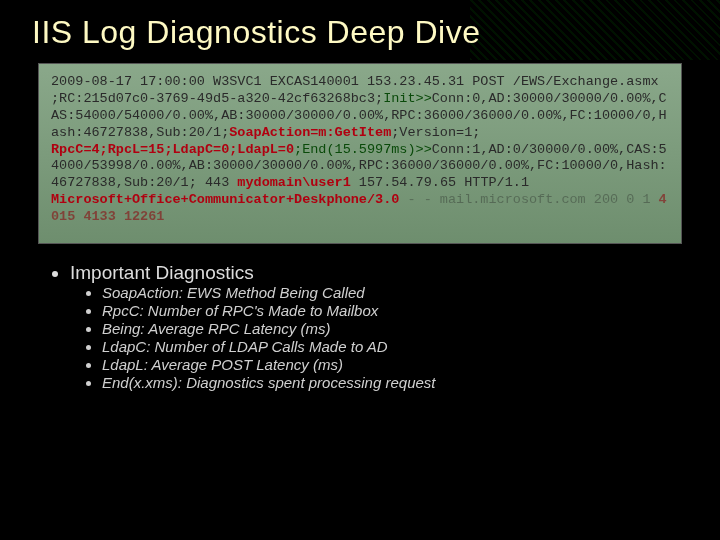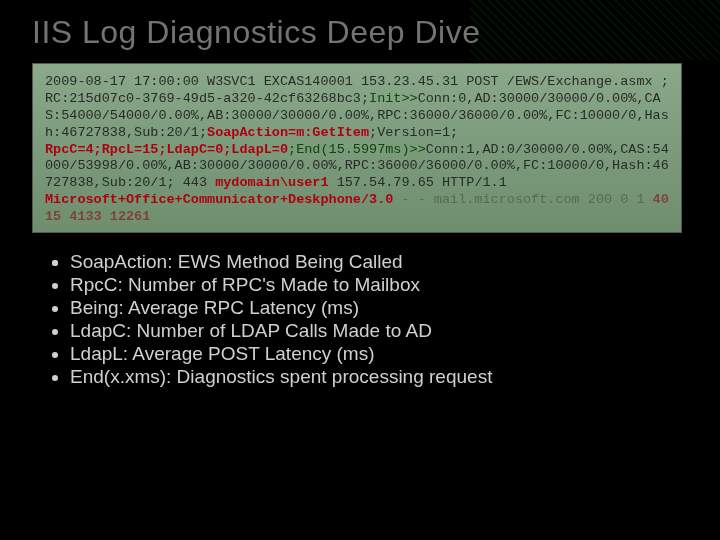--- a/index.html
+++ b/index.html
@@ -24,72 +24,75 @@
         transparent 6px);
     opacity: 0.6;
   }
   .slide {
     position: relative;
     padding: 14px 32px 0 32px;
   }
   h1 {
     font-size: 32px;
     font-weight: 300;
-    color: #737373;
+    color: #fef9c3;
     margin-bottom: 12px;
     letter-spacing: 0.5px;
   }
   .logbox {
     background: #7a9c7a;
     background: linear-gradient(#8aa88a, #6e8e6e);
     border: 1px solid #555;
-    padding: 10px 12px 6px 12px;
+    padding: 10px 12px 17px 12px;
     font-family: Consolas, 'Courier New', monospace;
     font-size: 13.5px;
     line-height: 1.25;
     color: #2a2a2a;
     word-break: break-all;
-    margin: 0 6px 18px 0;
+    margin: 0 6px 18px 6px;
   }
   .logbox .hl-red { color: #b00010; font-weight: bold; }
   .logbox .hl-grn { color: #0a4a0a; }
   .logbox .fade  { color: rgba(30,30,30,0.35); }
   .logbox .fade .hl-red { color: rgba(140,0,10,0.55); font-weight: bold; }
   ul.outer {
     list-style: disc;
     margin-left: 38px;
     color: #ddd;
     font-size: 19px;
     font-weight: 300;
   }
   ul.outer > li { margin-bottom: 2px; }
   ul.inner {
     list-style: disc;
-    font-size: 19px;
+    margin-left: 32px;
+    font-size: 15px;
     color: #d0d0d0;
+    font-style: italic;
   }
   ul.inner > li { margin-bottom: 1px; }
 </style>
 </head>
 <body>
 
 <div class="bg-pattern"></div>
 
 <div class="slide">
 
   <h1>IIS Log Diagnostics Deep Dive</h1>
 
   <div class="logbox">
     <span>2009-08-17 17:00:00 W3SVC1 EXCAS140001 153.23.45.31 POST /EWS/Exchange.asmx ;RC:215d07c0-3769-49d5-a320-42cf63268bc3;</span><span class="hl-grn">Init&gt;&gt;</span><span>Conn:0,AD:30000/30000/0.00%,CAS:54000/54000/0.00%,AB:30000/30000/0.00%,RPC:36000/36000/0.00%,FC:10000/0,Hash:46727838,Sub:20/1;</span><span class="hl-red">SoapAction=m:GetItem</span><span>;Version=1;</span><br>
     <span class="hl-red">RpcC=4;RpcL=15;LdapC=0;LdapL=0</span><span class="hl-grn">;End(15.5997ms)&gt;&gt;</span><span>Conn:1,AD:0/30000/0.00%,CAS:54000/53998/0.00%,AB:30000/30000/0.00%,RPC:36000/36000/0.00%,FC:10000/0,Hash:46727838,Sub:20/1;  443 </span><span class="hl-red">mydomain\user1</span><span> 157.54.79.65 HTTP/1.1 </span><br>
     <span class="hl-red">Microsoft+Office+Communicator+Deskphone/3.0</span><span class="fade"><span> - - mail.microsoft.com 200 0 1 </span><span class="hl-red">4015 4133 12261</span></span>
   </div>
 
   <ul class="outer">
     <li>
+      <span>Important Diagnostics</span>
       <ul class="inner">
         <li>SoapAction: EWS Method Being Called</li>
         <li>RpcC: Number of RPC's Made to Mailbox</li>
         <li>Being: Average RPC Latency (ms)</li>
         <li>LdapC: Number of LDAP Calls Made to AD</li>
         <li>LdapL: Average POST Latency (ms)</li>
         <li>End(x.xms): Diagnostics spent processing request</li>
       </ul>
     </li>
   </ul>

